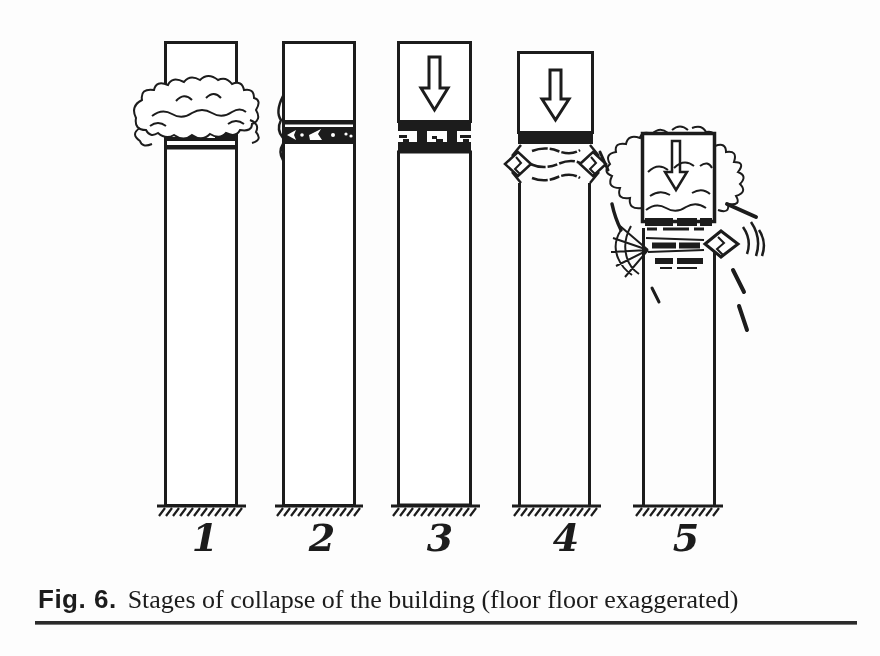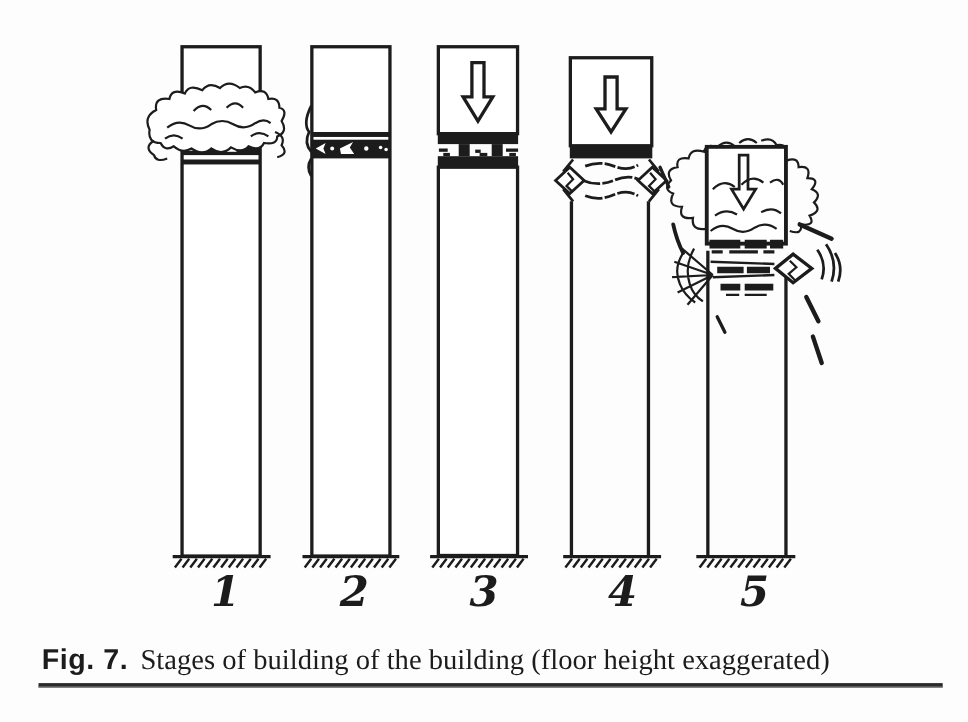--- a/index.html
+++ b/index.html
@@ -145,15 +145,15 @@
     <text x="205" y="551">1</text>
     <text x="322" y="551">2</text>
     <text x="440" y="551">3</text>
     <text x="566" y="551">4</text>
     <text x="686" y="551">5</text>
   </g>
 </svg>
 </div>
 
 <div class="caption">
-  <span class="cap-label">Fig. 7.</span><span class="cap-text">Stages of building of the building (floor height exaggerated)</span>
+  <span class="cap-label">Fig. 6.</span><span class="cap-text">Stages of collapse of the building (floor floor exaggerated)</span>
 </div>
 <div class="rule"></div>
 
 </body></html>

